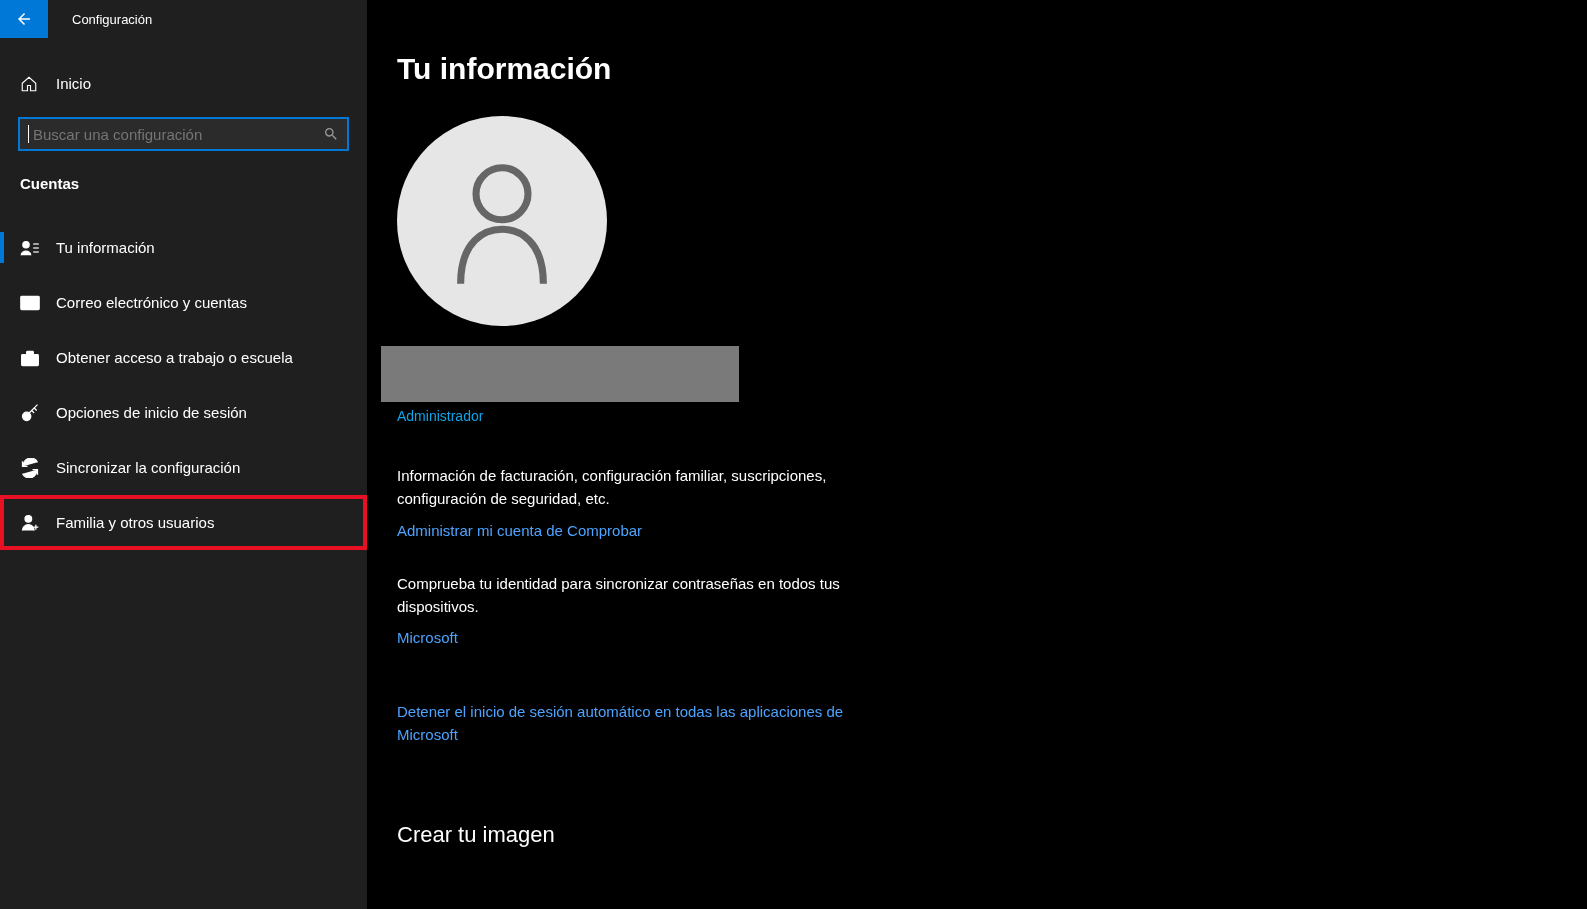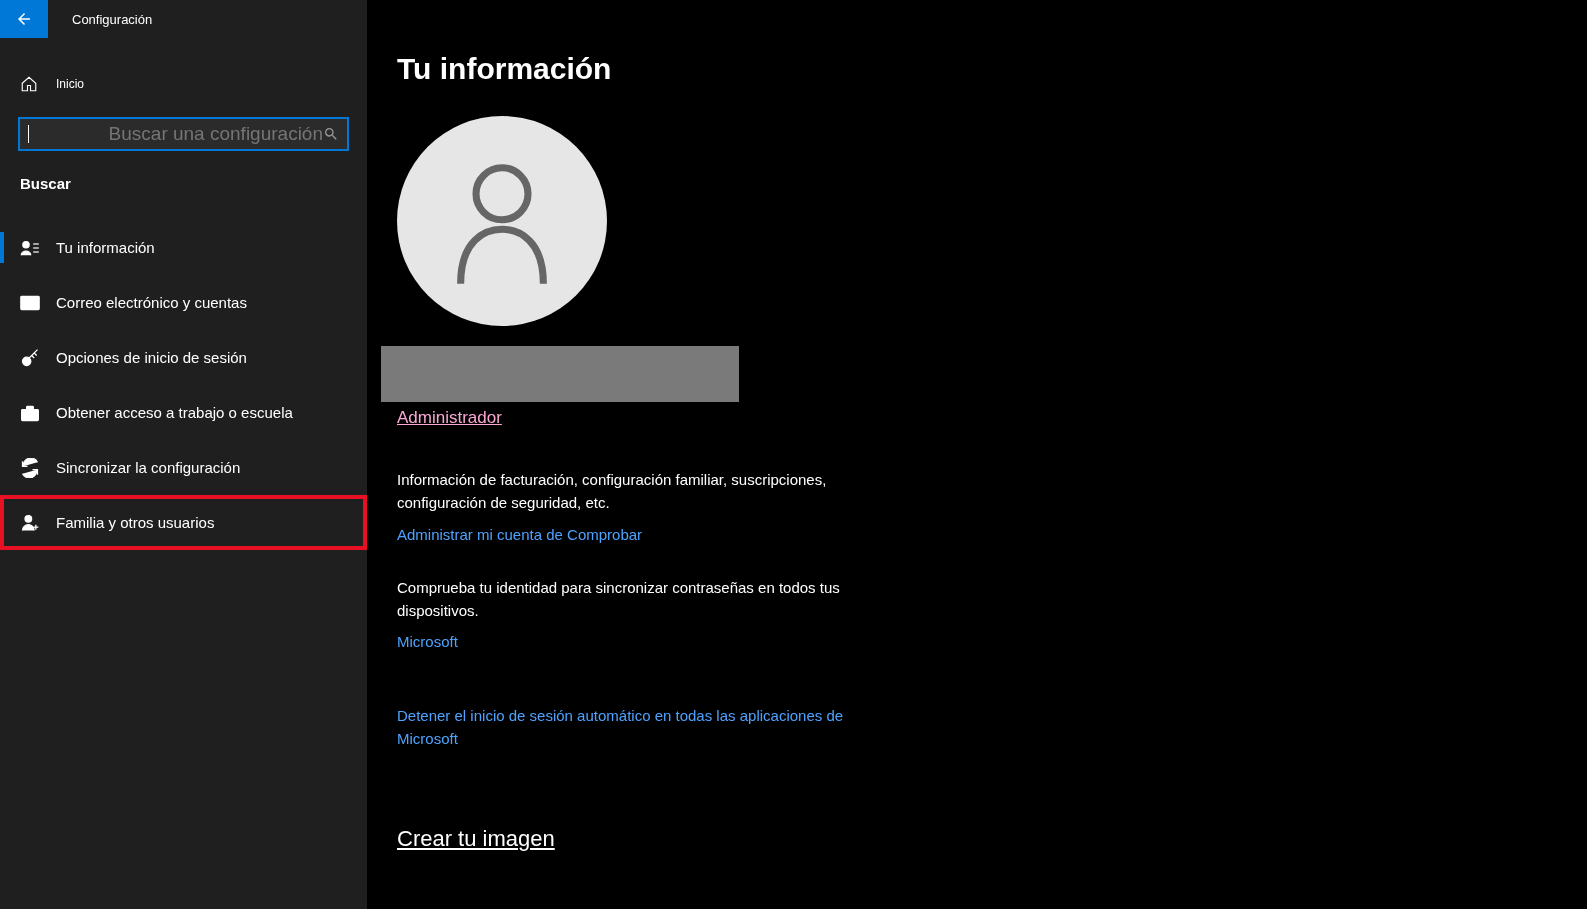--- a/index.html
+++ b/index.html
@@ -42,21 +42,21 @@
     }
     .home-row {
       display: flex;
       align-items: center;
       padding: 0 20px;
       height: 55px;
       margin-top: 18px;
       cursor: pointer;
     }
     .home-row .icon { width: 20px; display: flex; align-items: center; }
-    .home-row .label { margin-left: 16px; font-size: 12px; }
+    .home-row .label { margin-left: 16px; font-size: 15px; }
     .search-wrap {
       margin: 6px 18px 0 18px;
     }
     .search-box {
       width: 100%;
       height: 34px;
       background: #2b2b2b;
       border: 2px solid #0078d7;
       display: flex;
       align-items: center;
@@ -67,23 +67,22 @@
       height: 18px;
       background: #fff;
       margin-right: 4px;
     }
     .search-input {
       flex: 1;
       background: transparent;
       border: none;
       outline: none;
       color: #0ea5e9;
-      font-size: 19px;
+      font-size: 15px;
       font-family: inherit;
-      text-align: right;
     }
     .search-icon { fill: #999; }
     .section-header {
       margin: 24px 20px 10px 20px;
       font-size: 15px;
       font-weight: 600;
     }
     .nav-list { margin-top: 18px; }
     .nav-item {
       display: flex;
@@ -139,24 +138,23 @@
     }
     .avatar svg { stroke: #666; fill: none; stroke-width: 6; }
     .username-redacted {
       width: 358px;
       height: 56px;
       background: #7a7a7a;
       margin-left: -16px;
       margin-bottom: 6px;
     }
     .role {
-      color: #f9a8d4;
-      font-size: 17px;
+      color: #0ea5e9;
+      font-size: 14px;
       margin-bottom: 40px;
-      text-decoration: underline;
     }
     .info-text {
       font-size: 15px;
       color: #fff;
       max-width: 480px;
       line-height: 1.55;
       margin-bottom: 8px;
     }
     .link {
       color: #4da3ff;
@@ -164,21 +162,20 @@
       cursor: pointer;
       display: inline-block;
       margin-bottom: 30px;
       max-width: 480px;
       line-height: 1.55;
     }
     .section2-title {
       font-size: 22px;
       font-weight: 400;
       margin-top: 46px;
-      text-decoration: underline;
     }
   </style>
 </head>
 <body>
 
 <div class="sidebar">
   <div class="titlebar">
     <div class="back-btn">
       <svg width="18" height="18" viewBox="0 0 24 24">
           <path d="M20 11H7.83l5.59-5.59L12 4l-8 8 8 8 1.41-1.41L7.83 13H20v-2z"></path>
@@ -199,21 +196,21 @@
   <div class="search-wrap">
     <div class="search-box">
       <div class="search-cursor"></div>
       <input class="search-input" placeholder="Buscar una configuración" style="">
       <svg class="search-icon" width="16" height="16" viewBox="0 0 24 24">
           <path d="M15.5 14h-.79l-.28-.27A6.471 6.471 0 0016 9.5 6.5 6.5 0 109.5 16c1.61 0 3.09-.59 4.23-1.57l.27.28v.79l5 4.99L20.49 19l-4.99-5zm-6 0C7.01 14 5 11.99 5 9.5S7.01 5 9.5 5 14 7.01 14 9.5 11.99 14 9.5 14z"></path>
         </svg>
     </div>
   </div>
 
-  <div class="section-header">Buscar</div>
+  <div class="section-header">Cuentas</div>
 
   <div class="nav-list">
     <div class="nav-item active">
       <span class="icon">
         <svg width="20" height="16" viewBox="0 0 24 20" fill="none" stroke="#fff" stroke-width="1.5">
             <circle cx="7" cy="6" r="4"></circle>
             <path d="M1 19c0-3 3-5 6-5s6 2 6 5"></path>
             <line x1="16" y1="5" x2="23" y2="5"></line>
             <line x1="16" y1="10" x2="23" y2="10"></line>
             <line x1="16" y1="15" x2="23" y2="15"></line>
@@ -227,37 +224,37 @@
         <svg width="20" height="16" viewBox="0 0 24 18" fill="none" stroke="#fff" stroke-width="1.5">
             <rect x="1" y="1" width="22" height="16" rx="1"></rect>
             <path d="M1 3l11 8 11-8"></path>
           </svg>
       </span>
       <span class="label">Correo electrónico y cuentas</span>
     </div>
 
     <div class="nav-item">
       <span class="icon">
-        <svg width="20" height="20" viewBox="0 0 24 24" fill="none" stroke="#fff" stroke-width="1.5">
-            <circle cx="8" cy="16" r="5"></circle>
-            <path d="M11 12 L21 2 M17 6 L20 9 M14 9 L17 12"></path>
-          </svg>
-      </span>
-      <span class="label">Opciones de inicio de sesión</span>
-    </div>
-
-    <div class="nav-item">
-      <span class="icon">
         <svg width="20" height="18" viewBox="0 0 24 20" fill="none" stroke="#fff" stroke-width="1.5">
             <rect x="2" y="6" width="20" height="13" rx="1"></rect>
             <path d="M8 6V3a1 1 0 011-1h6a1 1 0 011 1v3"></path>
             <line x1="2" y1="12" x2="22" y2="12"></line>
           </svg>
       </span>
       <span class="label">Obtener acceso a trabajo o escuela</span>
+    </div>
+
+    <div class="nav-item">
+      <span class="icon">
+        <svg width="20" height="20" viewBox="0 0 24 24" fill="none" stroke="#fff" stroke-width="1.5">
+            <circle cx="8" cy="16" r="5"></circle>
+            <path d="M11 12 L21 2 M17 6 L20 9 M14 9 L17 12"></path>
+          </svg>
+      </span>
+      <span class="label">Opciones de inicio de sesión</span>
     </div>
 
     <div class="nav-item">
       <span class="icon">
         <svg width="20" height="20" viewBox="0 0 24 24" fill="none" stroke="#fff" stroke-width="1.5">
             <path d="M21 5 A9 9 0 0 0 4 10"></path>
             <path d="M3 19 A9 9 0 0 0 20 14"></path>
             <polyline points="3,4 3,10 9,10" fill="none"></polyline>
             <polyline points="21,20 21,14 15,14" fill="none"></polyline>
           </svg>

